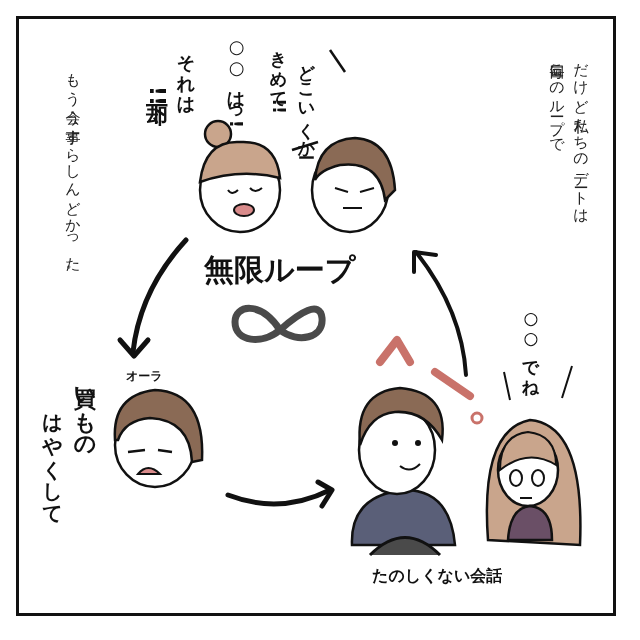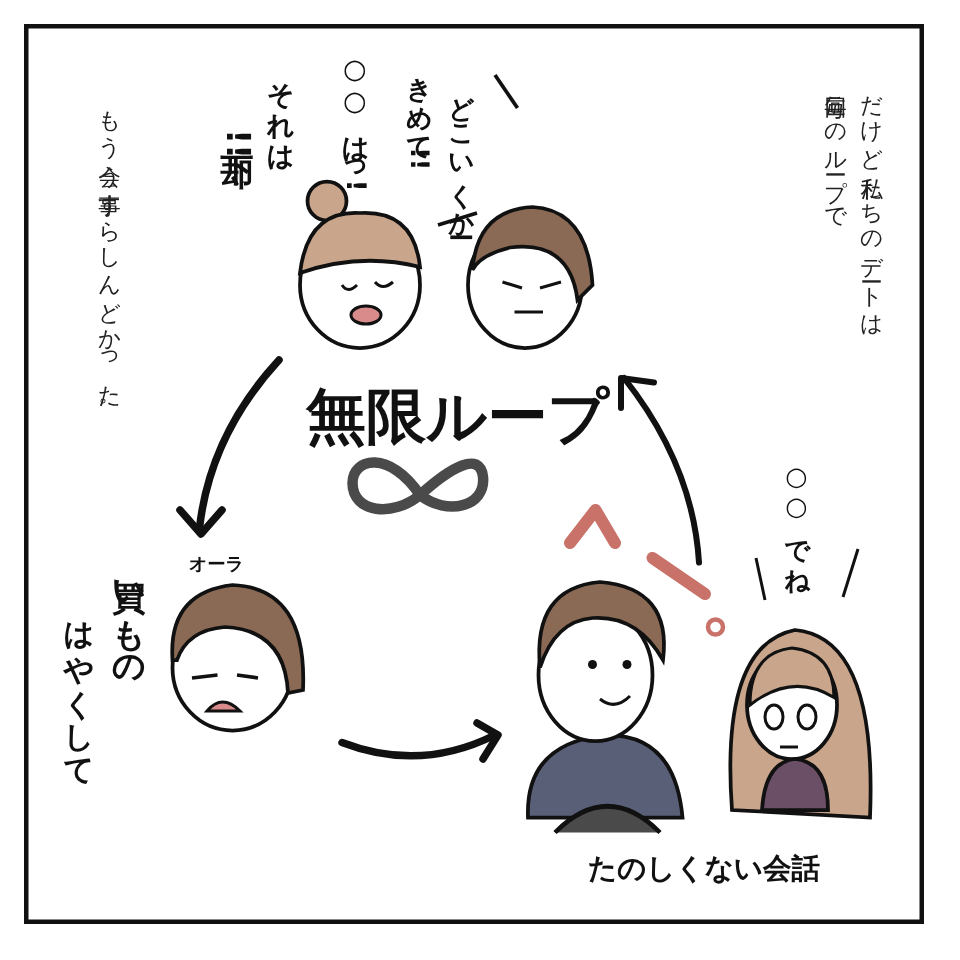--- a/index.html
+++ b/index.html
@@ -86,14 +86,14 @@
 <div class="vtext hand" style="left:224px; top:36px; font-size:18px;">○○はっ!</div>
 <div class="vtext hand" style="left:174px; top:42px; font-size:18px;">それは</div>
 <div class="vtext hand" style="left:142px; top:86px; font-size:22px;">却下!!</div>
 
 <div class="htext" style="left:126px; top:368px; font-size:12px;">オーラ</div>
 <div class="vtext hand" style="left:70px; top:372px; font-size:22px;">買いもの</div>
 <div class="vtext hand" style="left:40px; top:400px; font-size:20px;">はやくして</div>
 
 <div class="vtext hand" style="left:520px; top:308px; font-size:17px;">○○でね</div>
 
-<div class="htext" style="left:204px; top:250px; font-size:40px;">無限ループ</div>
-<div class="htext" style="left:392px; top:566px; font-size:19px;">たのしくない会話</div>
+<div class="htext" style="left:204px; top:250px; font-size:30px;">無限ループ</div>
+<div class="htext" style="left:372px; top:566px; font-size:16px;">たのしくない会話</div>
 
 </body></html>

